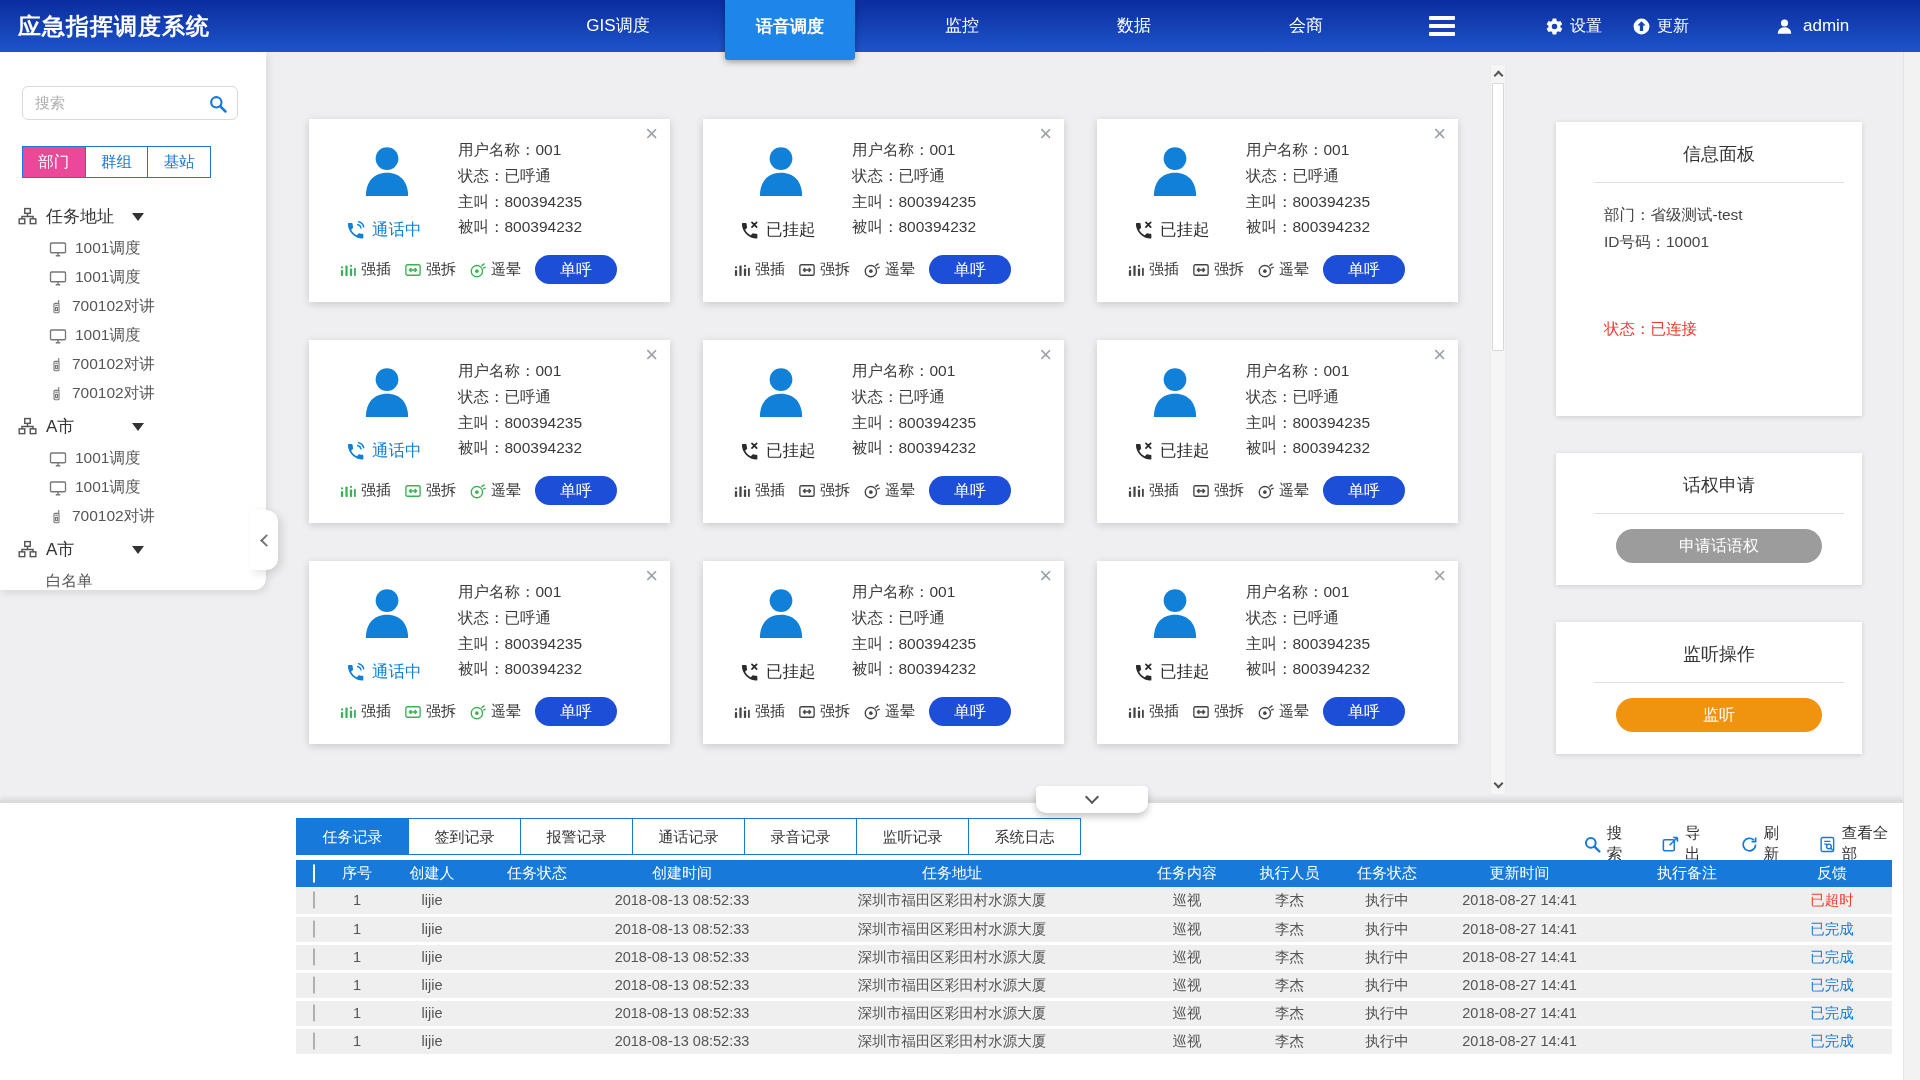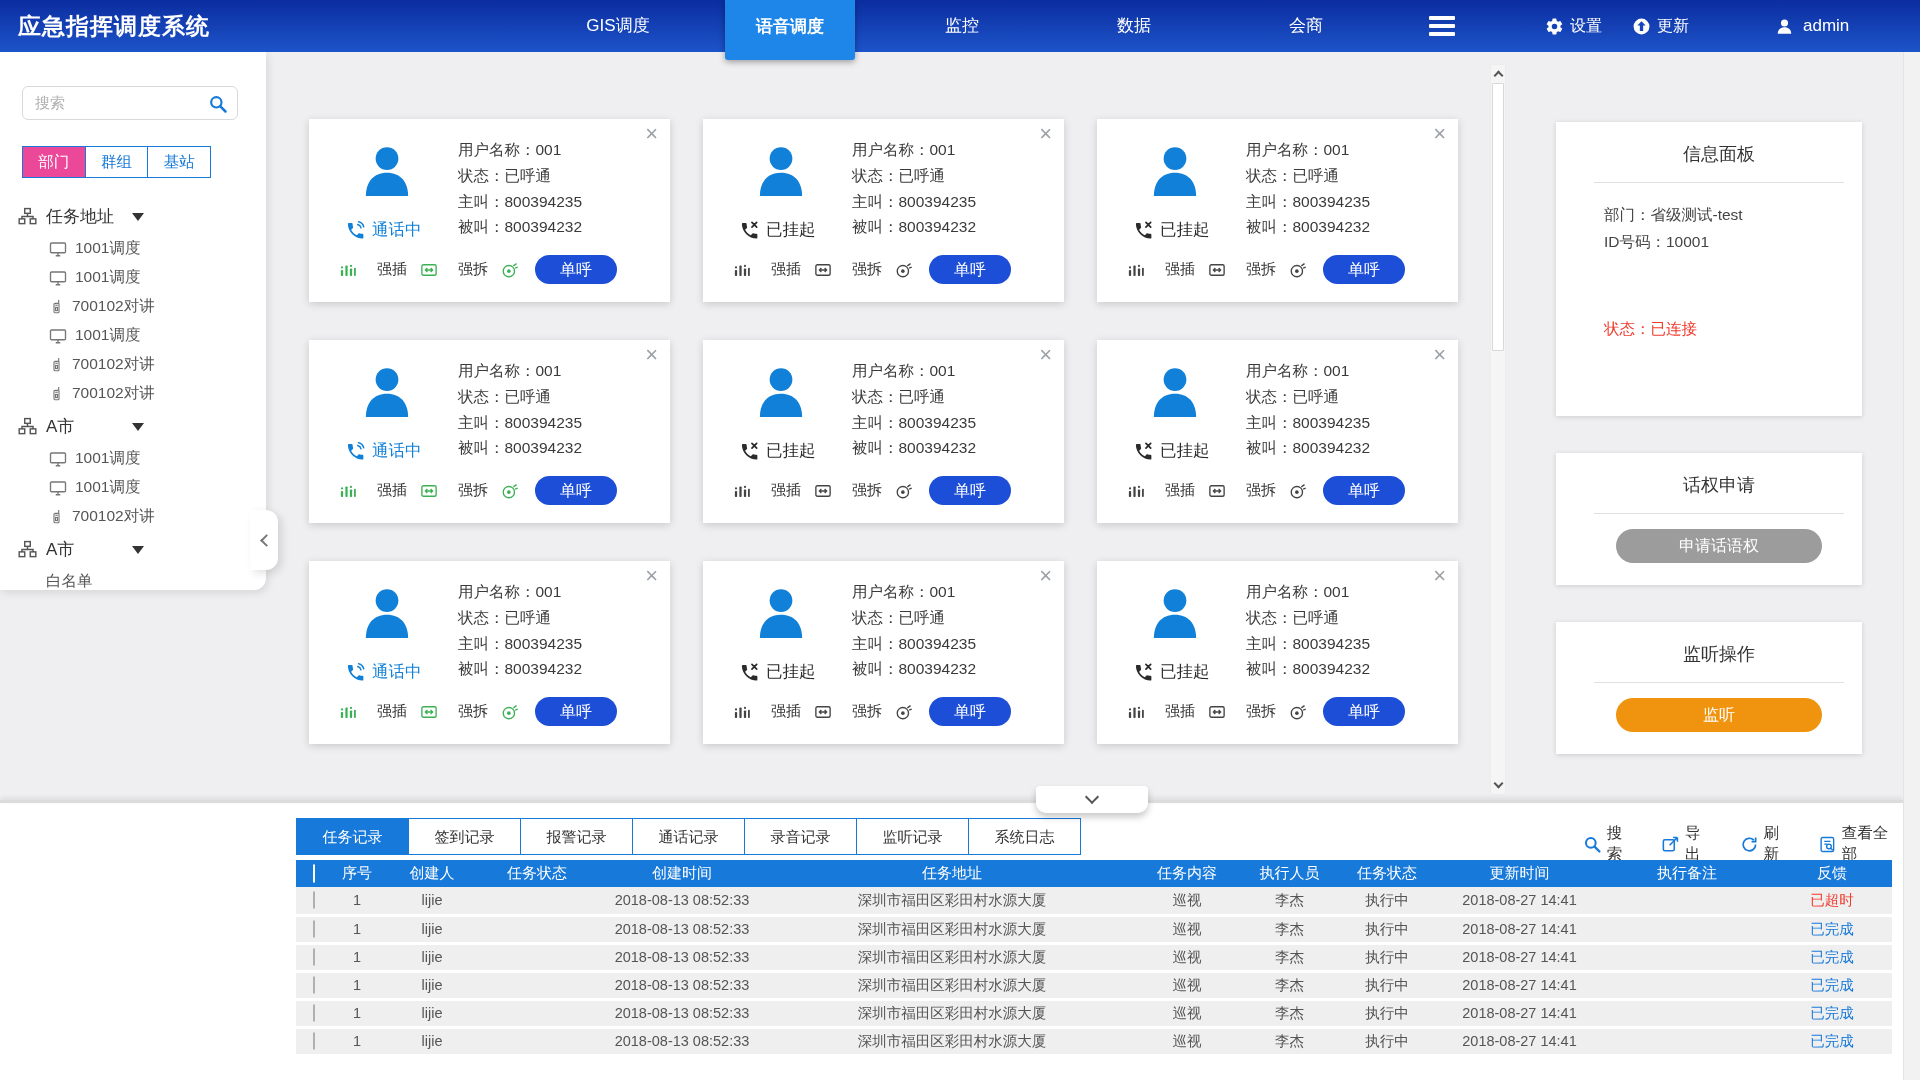--- a/index.html
+++ b/index.html
@@ -72,21 +72,21 @@
     gap:6px; align-items:center; font-size:16.5px; }
   .st-ic { display:none; width:21px; height:21px; }
   .st-ic svg { width:100%; height:100%; }
   .card.talking .ic-phone-talk { display:inline-flex; color:#1080d8; }
   .card.held    .ic-phone-held { display:inline-flex; color:#2b2b2b; }
   .card.talking .status-text { color:#1080d8; }
   .card.held    .status-text { color:#2b2b2b; }
   .card-info { position:absolute; left:149px; top:18px; font-size:15.5px; color:#3a3a3a; line-height:25.8px; }
   .card-actions { position:absolute; left:30px; top:141px; display:flex; gap:13px;
     align-items:center; font-size:15px; color:#333; }
-  .action { display:flex; gap:20px; align-items:center; }
+  .action { display:flex; gap:4px; align-items:center; }
   .action .a-ic { display:inline-flex; width:18px; height:18px; }
   .action .a-ic svg { width:100%; height:100%; }
   .card.talking .a-ic { color:#3cb054; }
   .card.held    .a-ic { color:#444; }
   .card-callbtn { position:absolute; left:226px; top:136px; width:82px; height:29px;
     border-radius:15px; background:#1d4ed8; color:#fff; font-size:16px; text-align:center;
     line-height:29px; border:none; }
 
   
   .v-scroll { position:absolute; left:1490px; top:64px; width:16px; height:731px;

